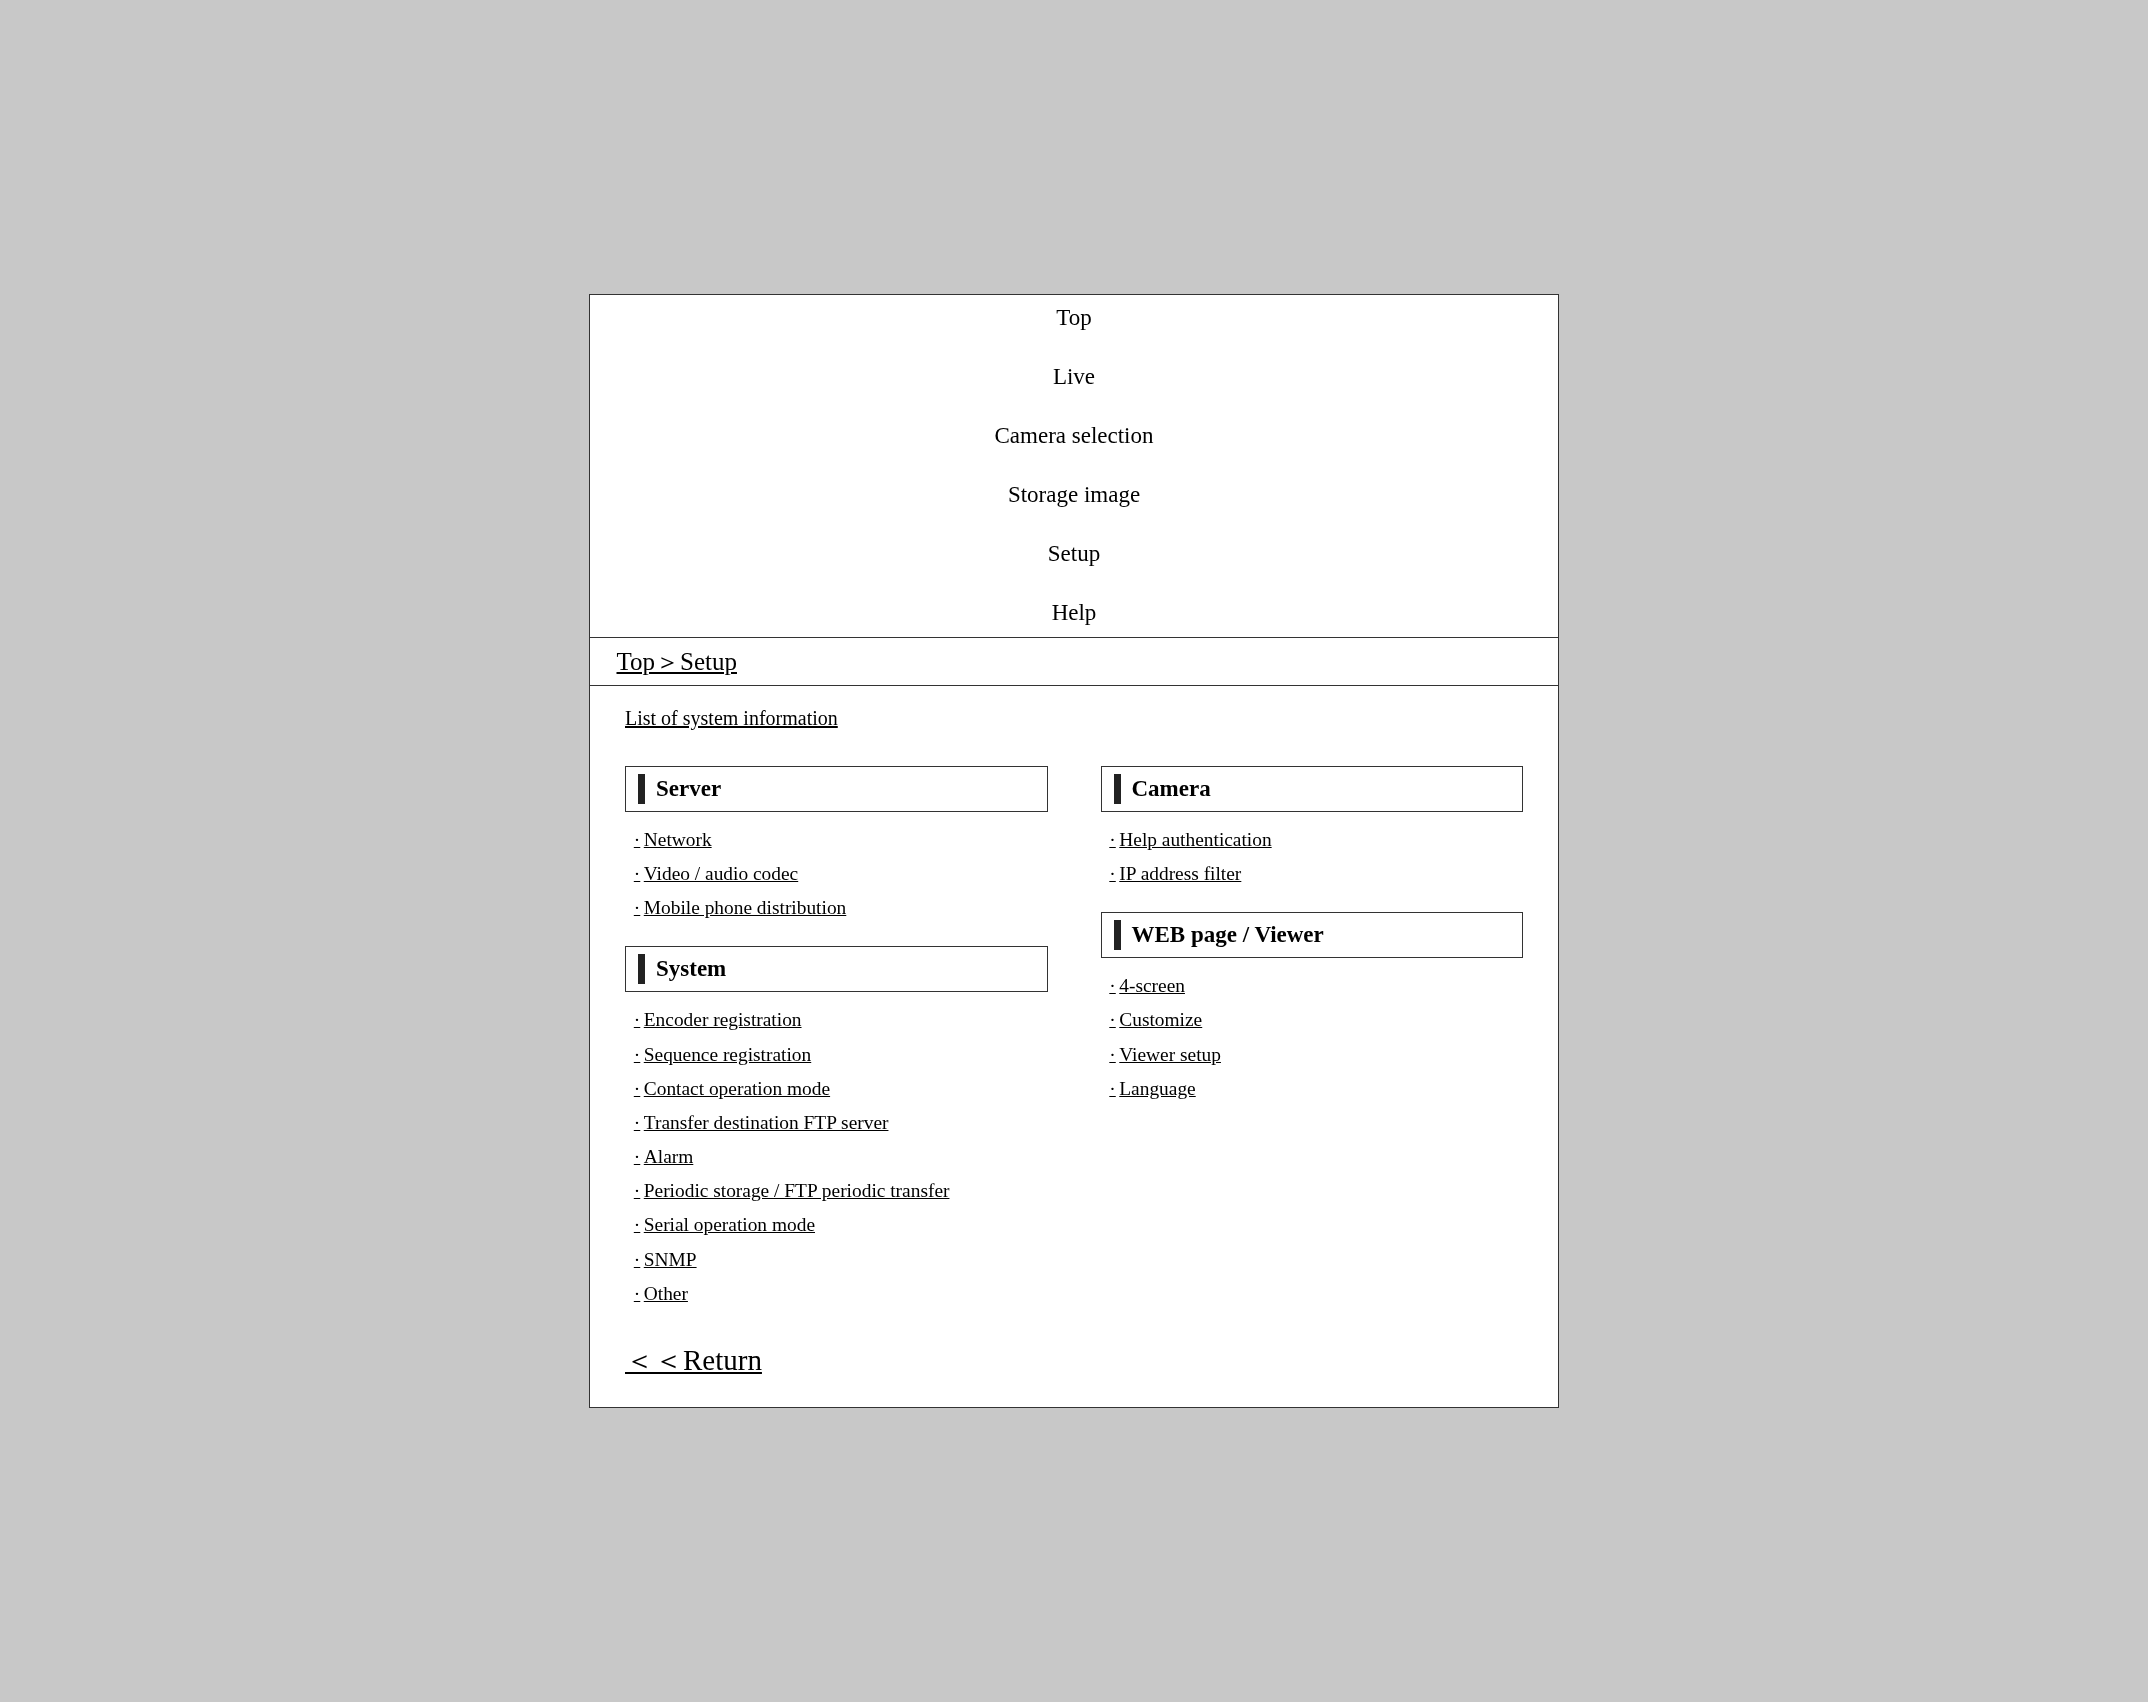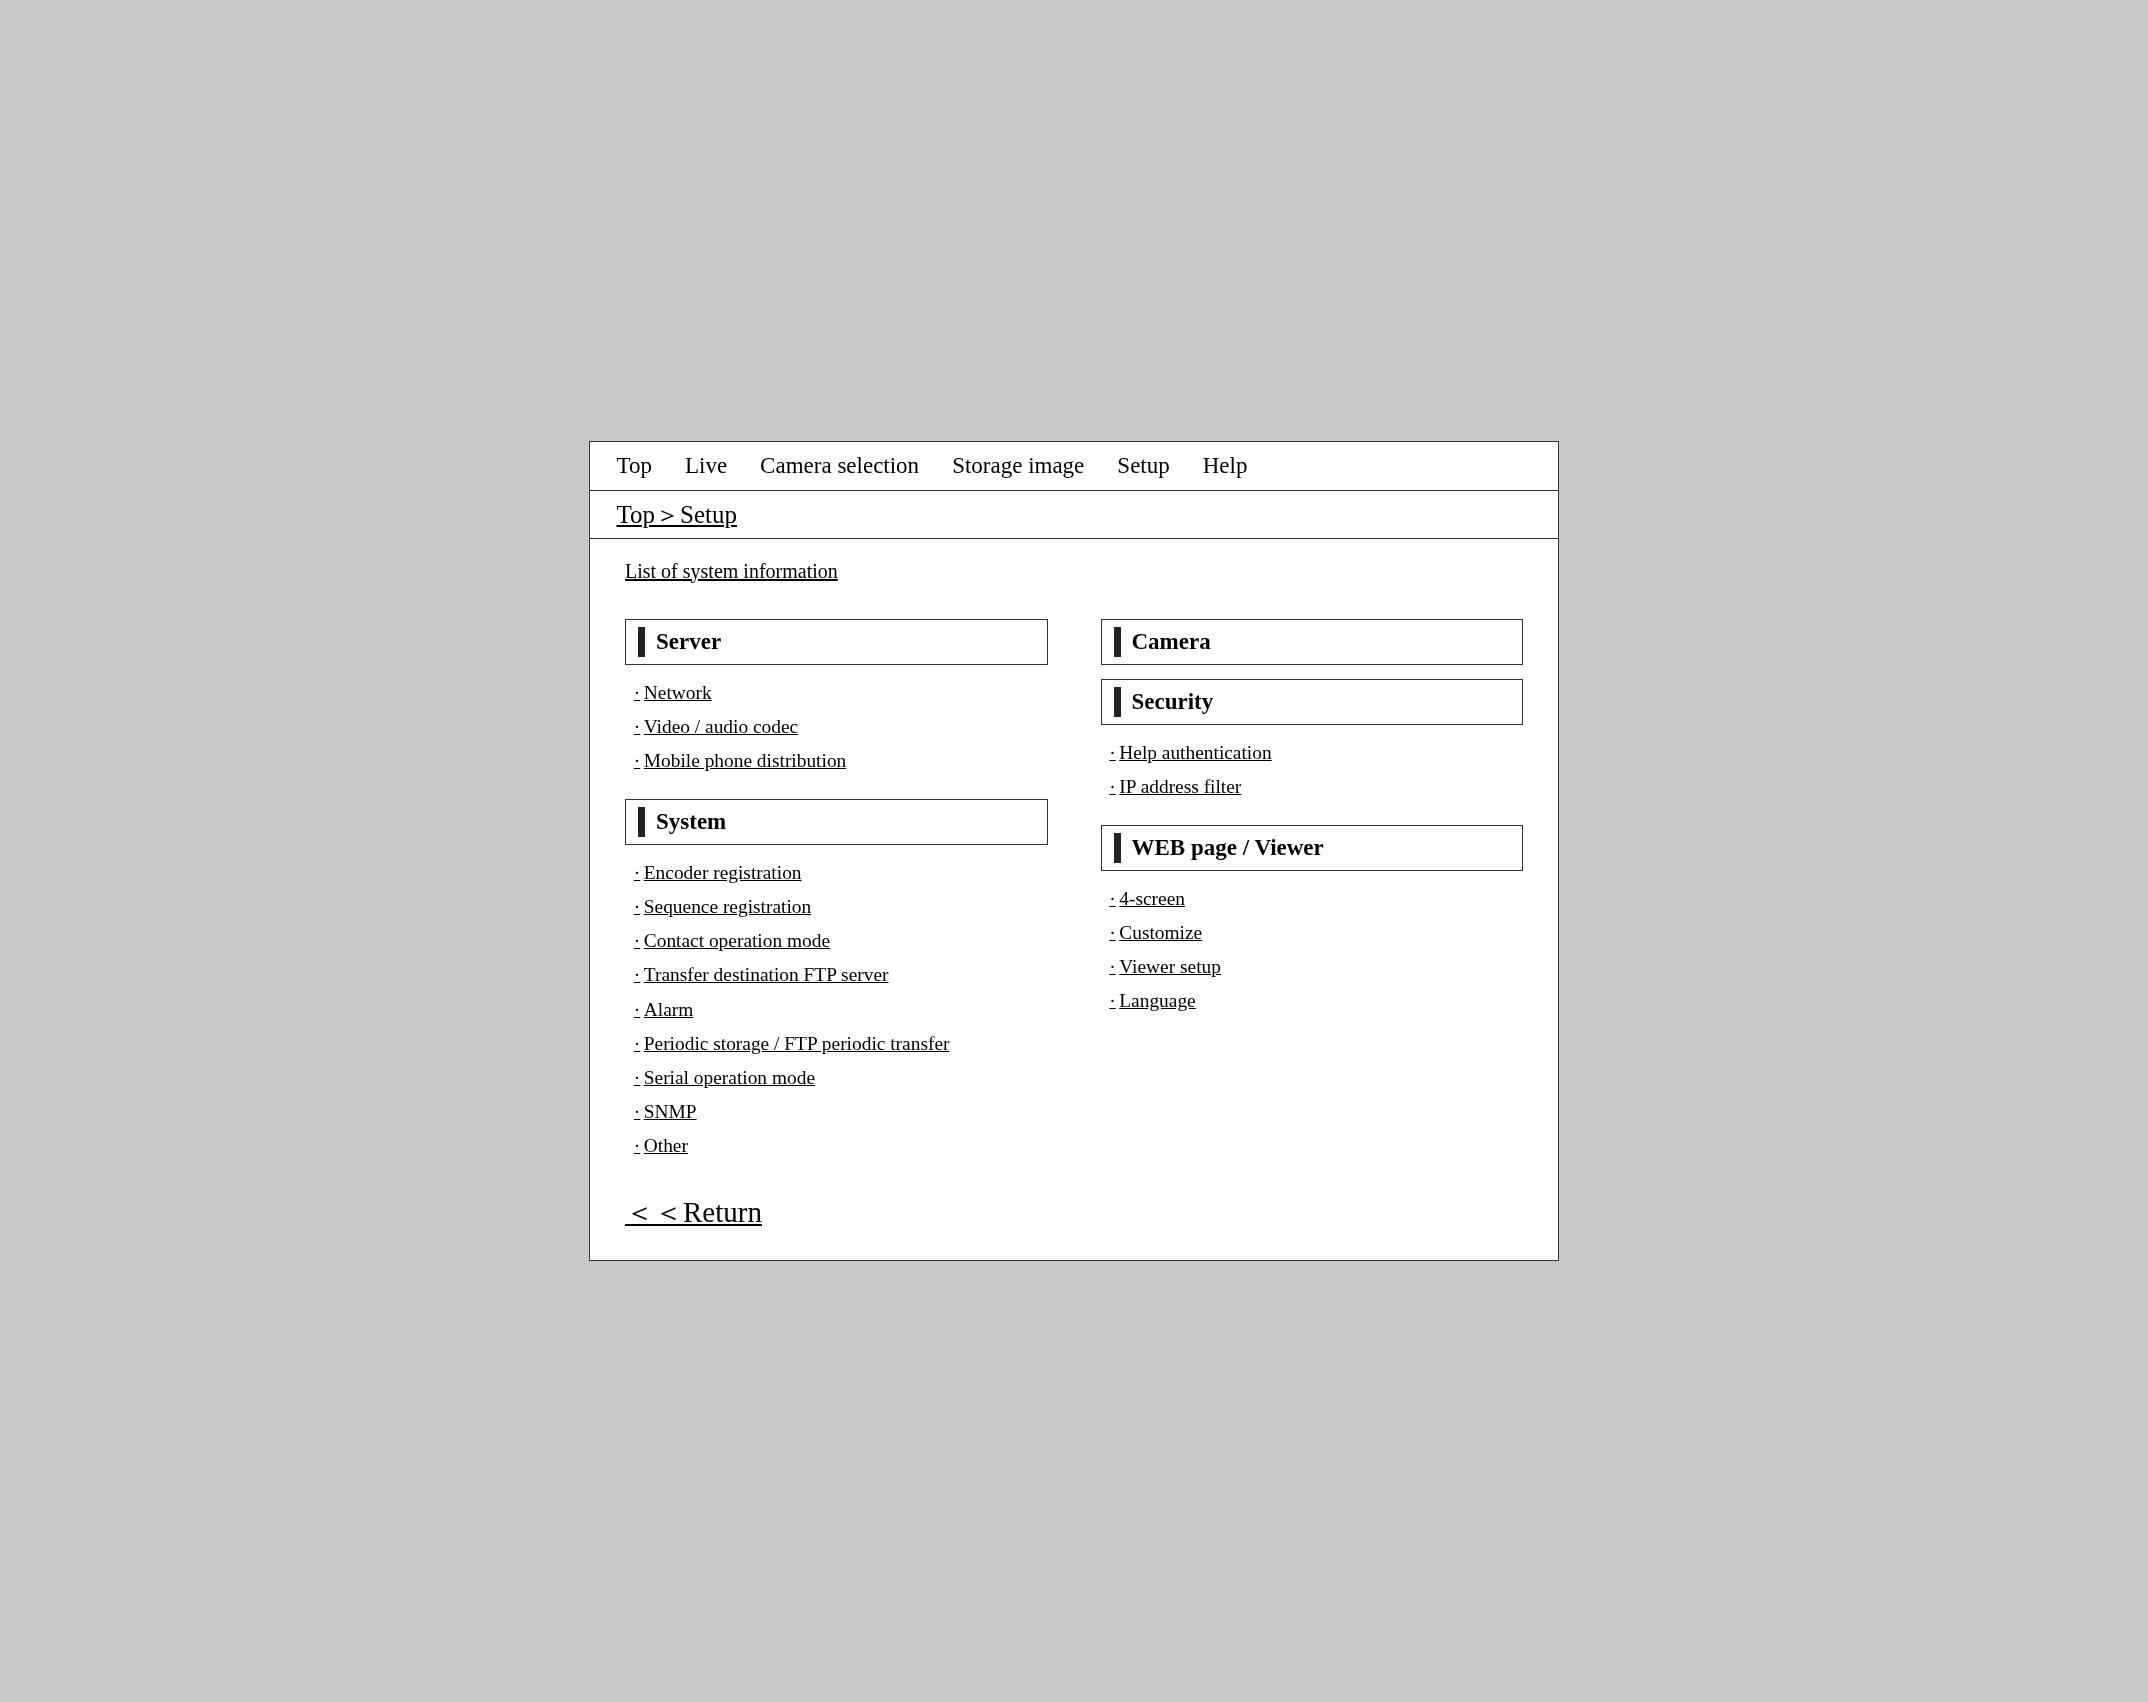--- a/index.html
+++ b/index.html
@@ -24,20 +24,21 @@
       padding: 0;
     }
 
     .nav-bar {
       display: flex;
       align-items: center;
       gap: 33px;
       padding: 10.6px 26.5px;
       border-bottom: 1.8px solid #333;
       font-size: 23px;
+      flex-direction: column;
     }
 
     .nav-item {
       cursor: pointer;
       white-space: nowrap;
     }
 
     .breadcrumb-bar {
       padding: 7px 26.5px;
       border-bottom: 1.8px solid #333;
@@ -170,24 +171,20 @@
         <span class="return-link">＜＜Return</span>
       </div>
 
       <div class="column">
 
         <div class="section-box">
           <div class="section-box-accent"></div>
           <span>Camera</span>
         </div>
 
-        <div class="section-box">
-          <div class="section-box-accent"></div>
-          <span>Security</span>
-        </div>
         <div class="section-links">
           <a class="section-link">Help authentication</a>
           <a class="section-link">IP address filter</a>
         </div>
 
         <div class="section-box">
           <div class="section-box-accent"></div>
           <span>WEB page / Viewer</span>
         </div>
         <div class="section-links">

